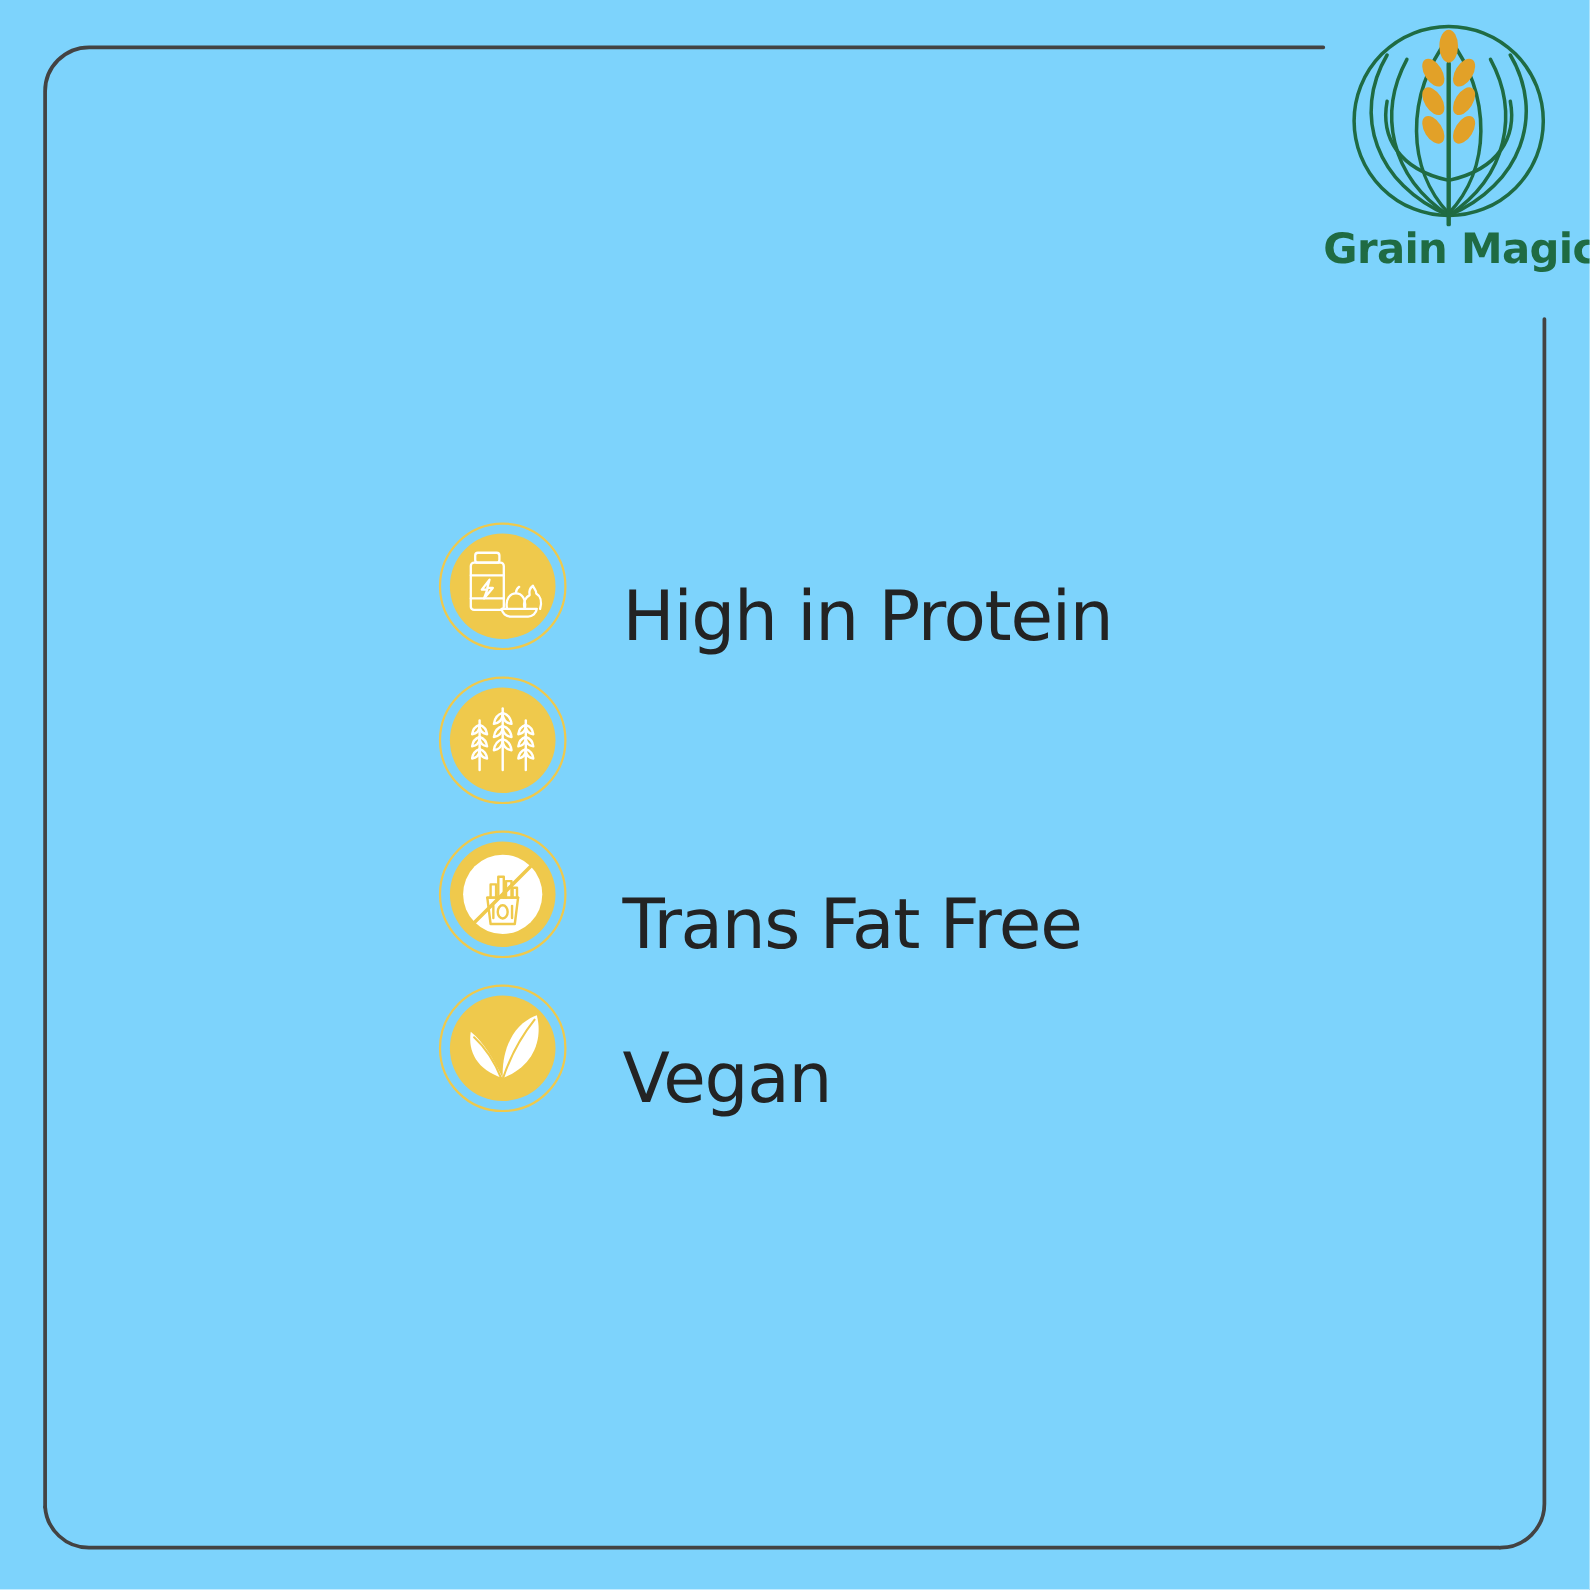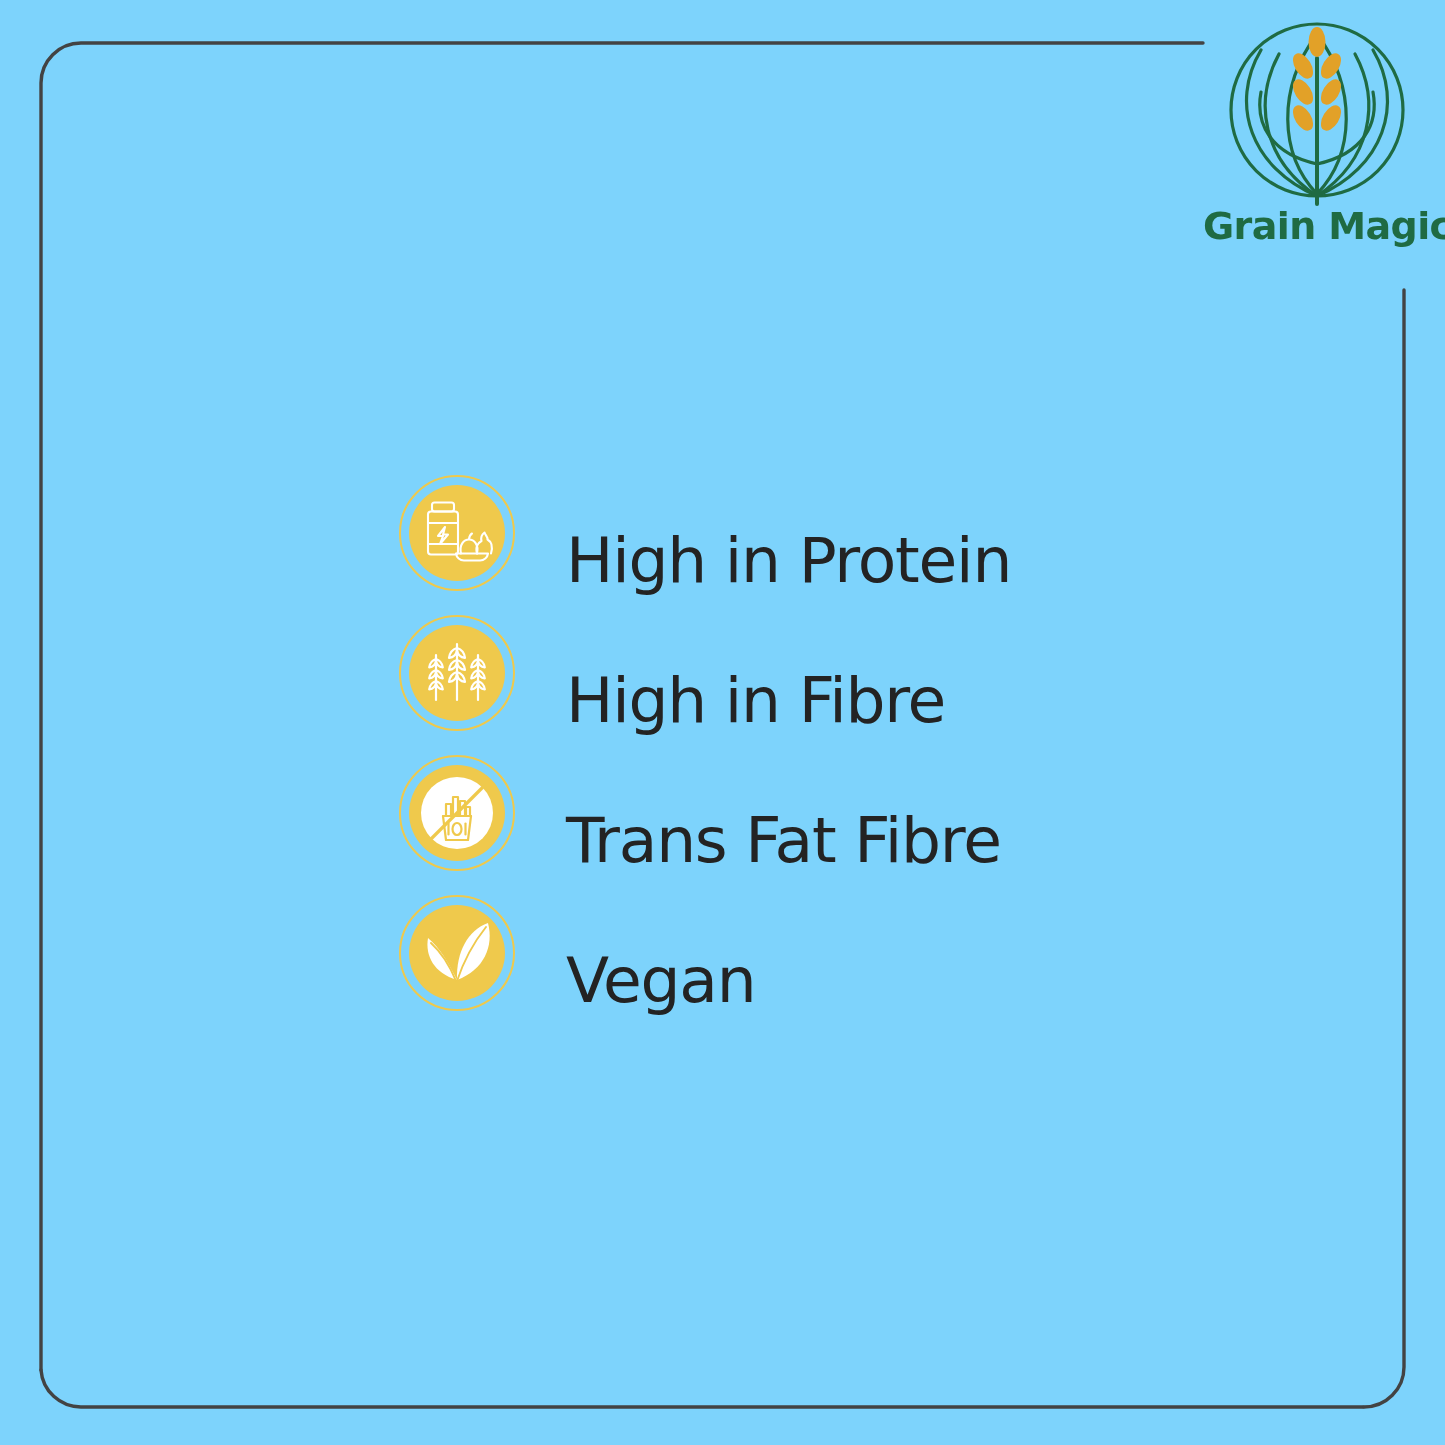--- a/index.html
+++ b/index.html
@@ -201,21 +201,20 @@
             <path d="M80 41 v45"></path>
             <path d="M80 45 q-6 2 -6.8 8.5 q6 -0.8 6.8 -6.8"></path>
             <path d="M80 45 q6 2 6.8 8.5 q-6 -0.8 -6.8 -6.8"></path>
             <path d="M80 56 q-6 2 -6.8 8.5 q6 -0.8 6.8 -6.8"></path>
             <path d="M80 56 q6 2 6.8 8.5 q-6 -0.8 -6.8 -6.8"></path>
             <path d="M80 67 q-6 2 -6.8 8.5 q6 -0.8 6.8 -6.8"></path>
             <path d="M80 67 q6 2 6.8 8.5 q-6 -0.8 -6.8 -6.8"></path>
           </g>
         </svg>
       </div>
-      <div class="benefit-label">High in Fibre</div>
     </div>
 
     <div class="benefit-row">
       <div class="benefit-badge">
         <svg viewBox="0 0 118 118" xmlns="http://www.w3.org/2000/svg" aria-hidden="true">
           <circle cx="59" cy="59" r="57" fill="none" stroke="#EFC94C" stroke-width="2"></circle>
 
           <circle cx="59" cy="59" r="48" fill="#EFC94C"></circle>
           <circle cx="59" cy="59" r="36" fill="#FFFFFF"></circle>
 
@@ -229,21 +228,21 @@
             <path d="M50.5 69.5 v11"></path>
             <path d="M67.5 69.5 v11"></path>
 
             <path d="M48 62 v-12 h5 v12"></path>
             <path d="M55 62 v-19 h5 v19"></path>
             <path d="M62 62 v-15 h5 v15"></path>
             <path d="M68 62 v-9 h4 v9"></path>
           </g>
         </svg>
       </div>
-      <div class="benefit-label">Trans Fat Fibre</div>
+      <div class="benefit-label">Trans Fat Free</div>
     </div>
 
     <div class="benefit-row">
       <div class="benefit-badge">
         <svg viewBox="0 0 118 118" xmlns="http://www.w3.org/2000/svg" aria-hidden="true">
           <circle cx="59" cy="59" r="57" fill="none" stroke="#EFC94C" stroke-width="2"></circle>
           <circle cx="59" cy="59" r="48" fill="#EFC94C"></circle>
 
           <path d="M59 86 C 58 58 70 36 90 29 C 96 52 86 76 59 86 Z" fill="#FFFFFF"></path>
 

